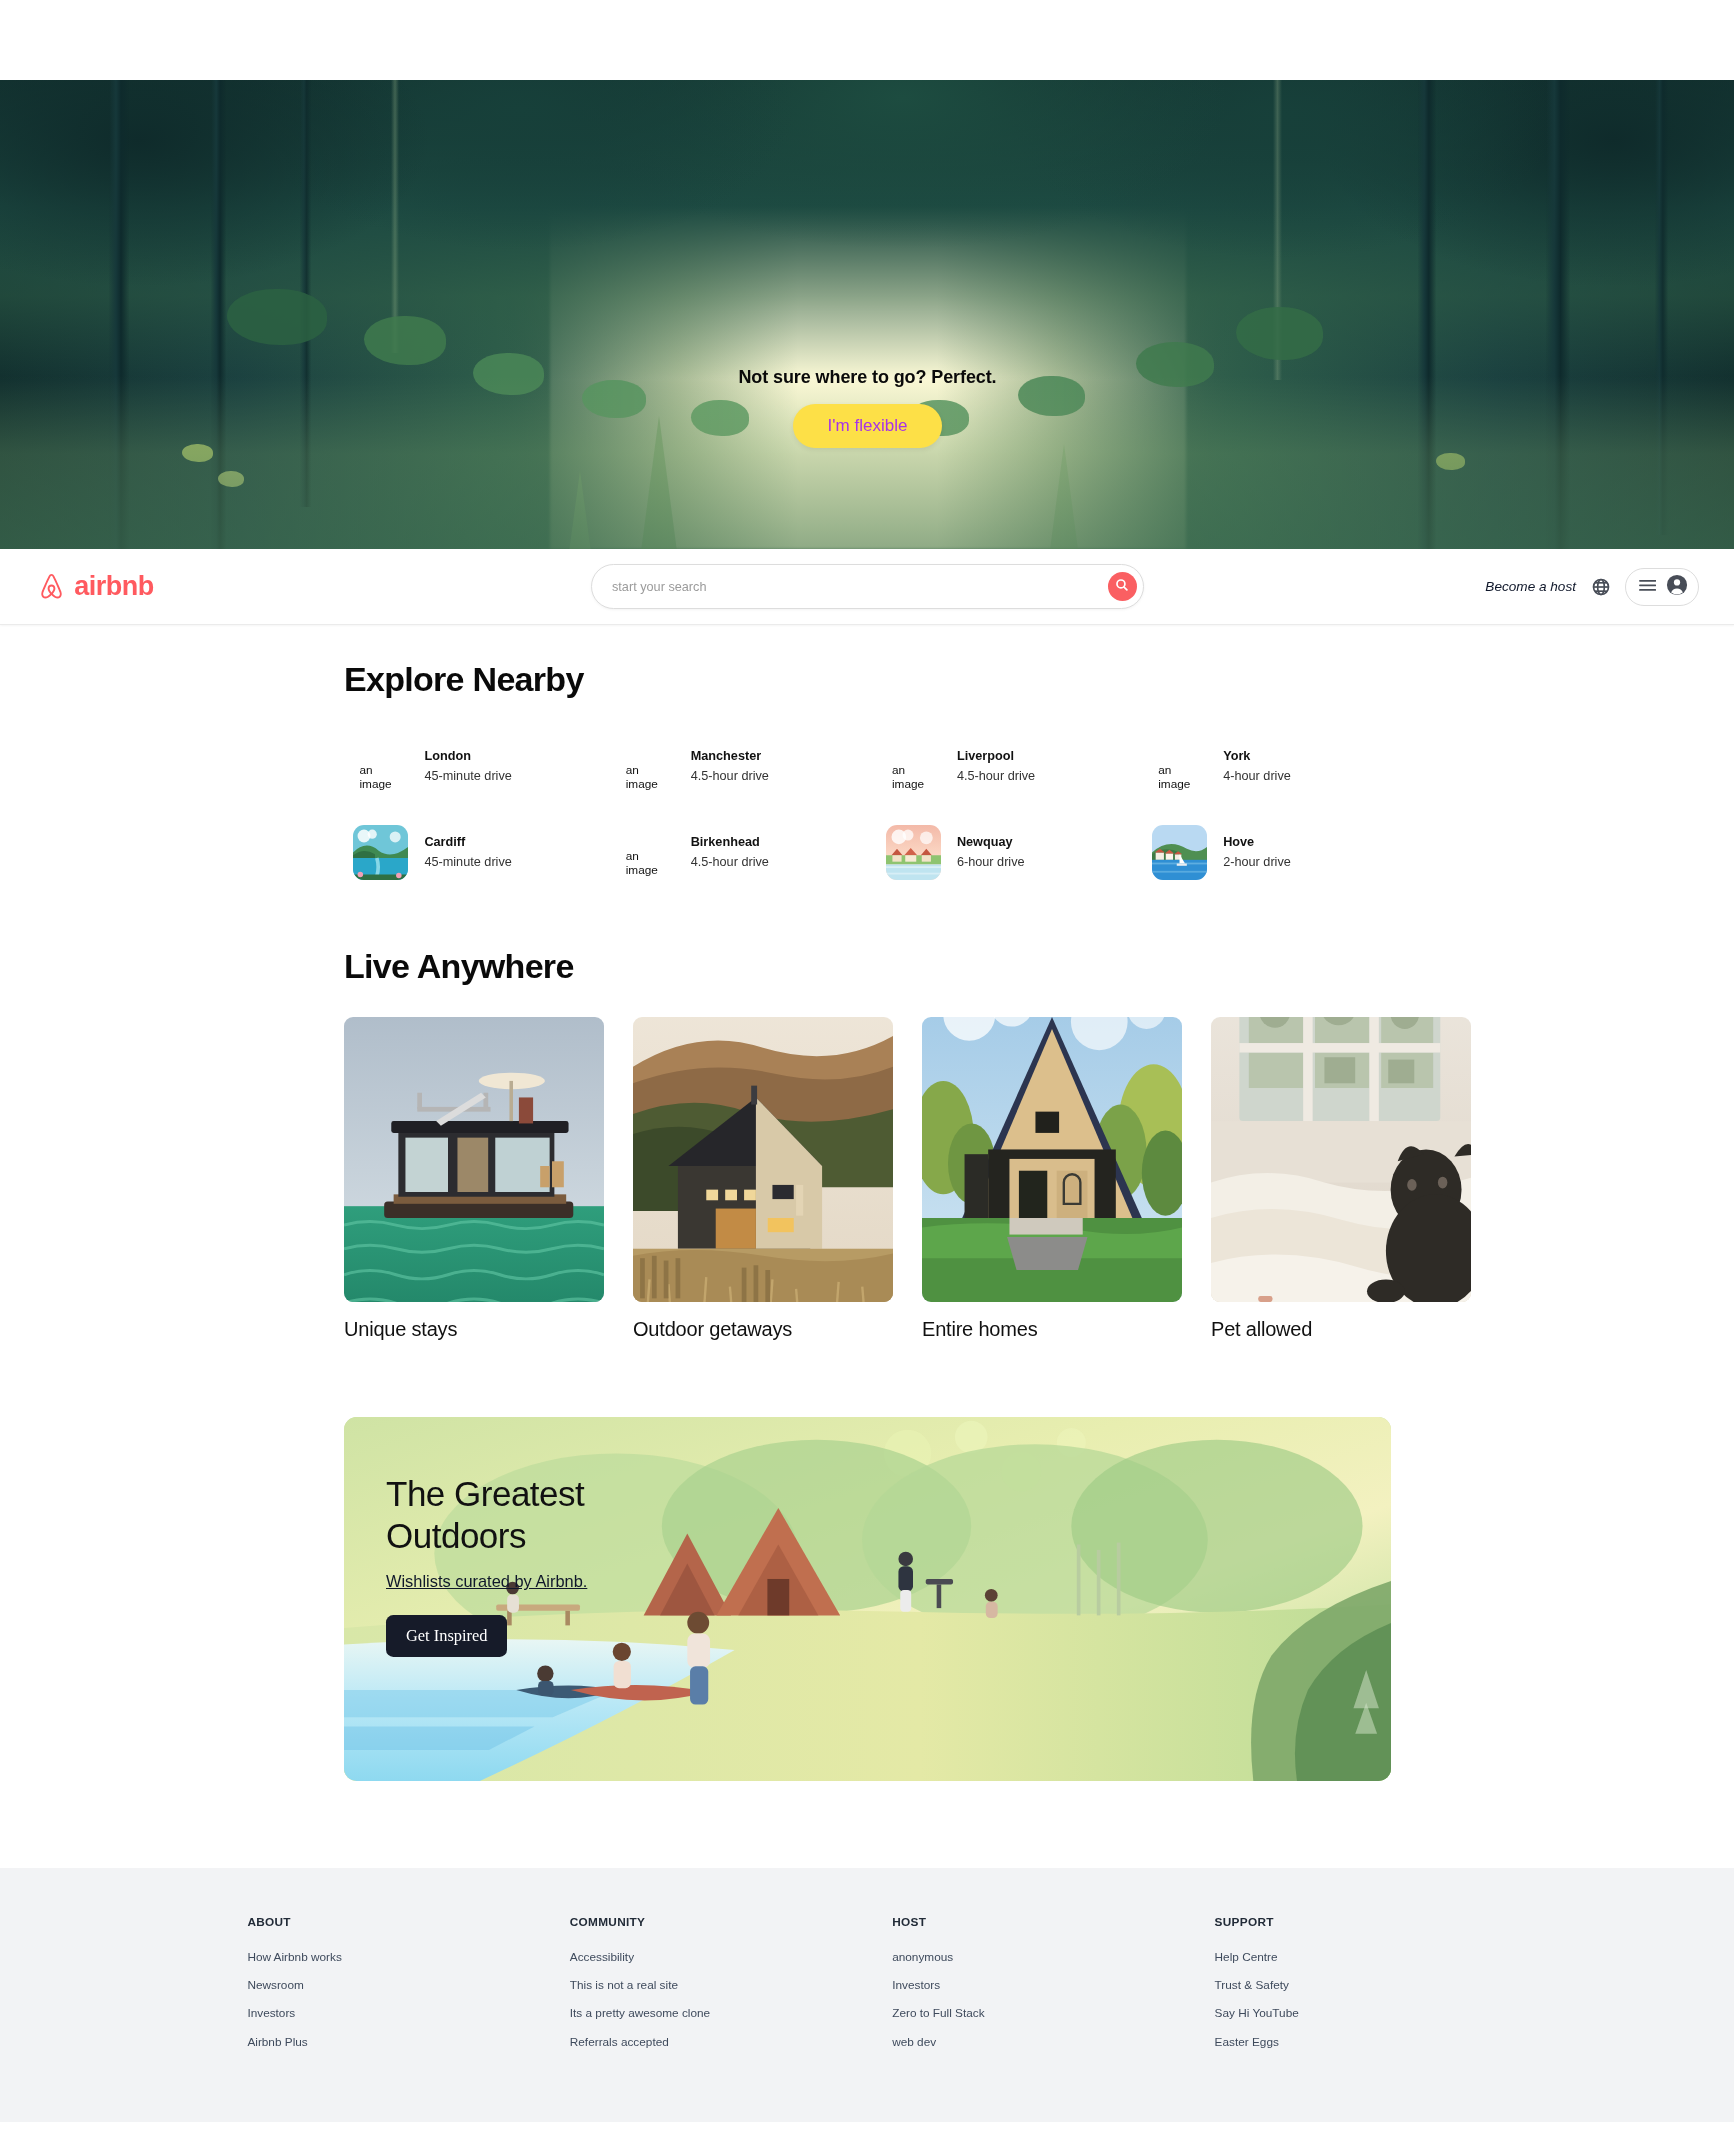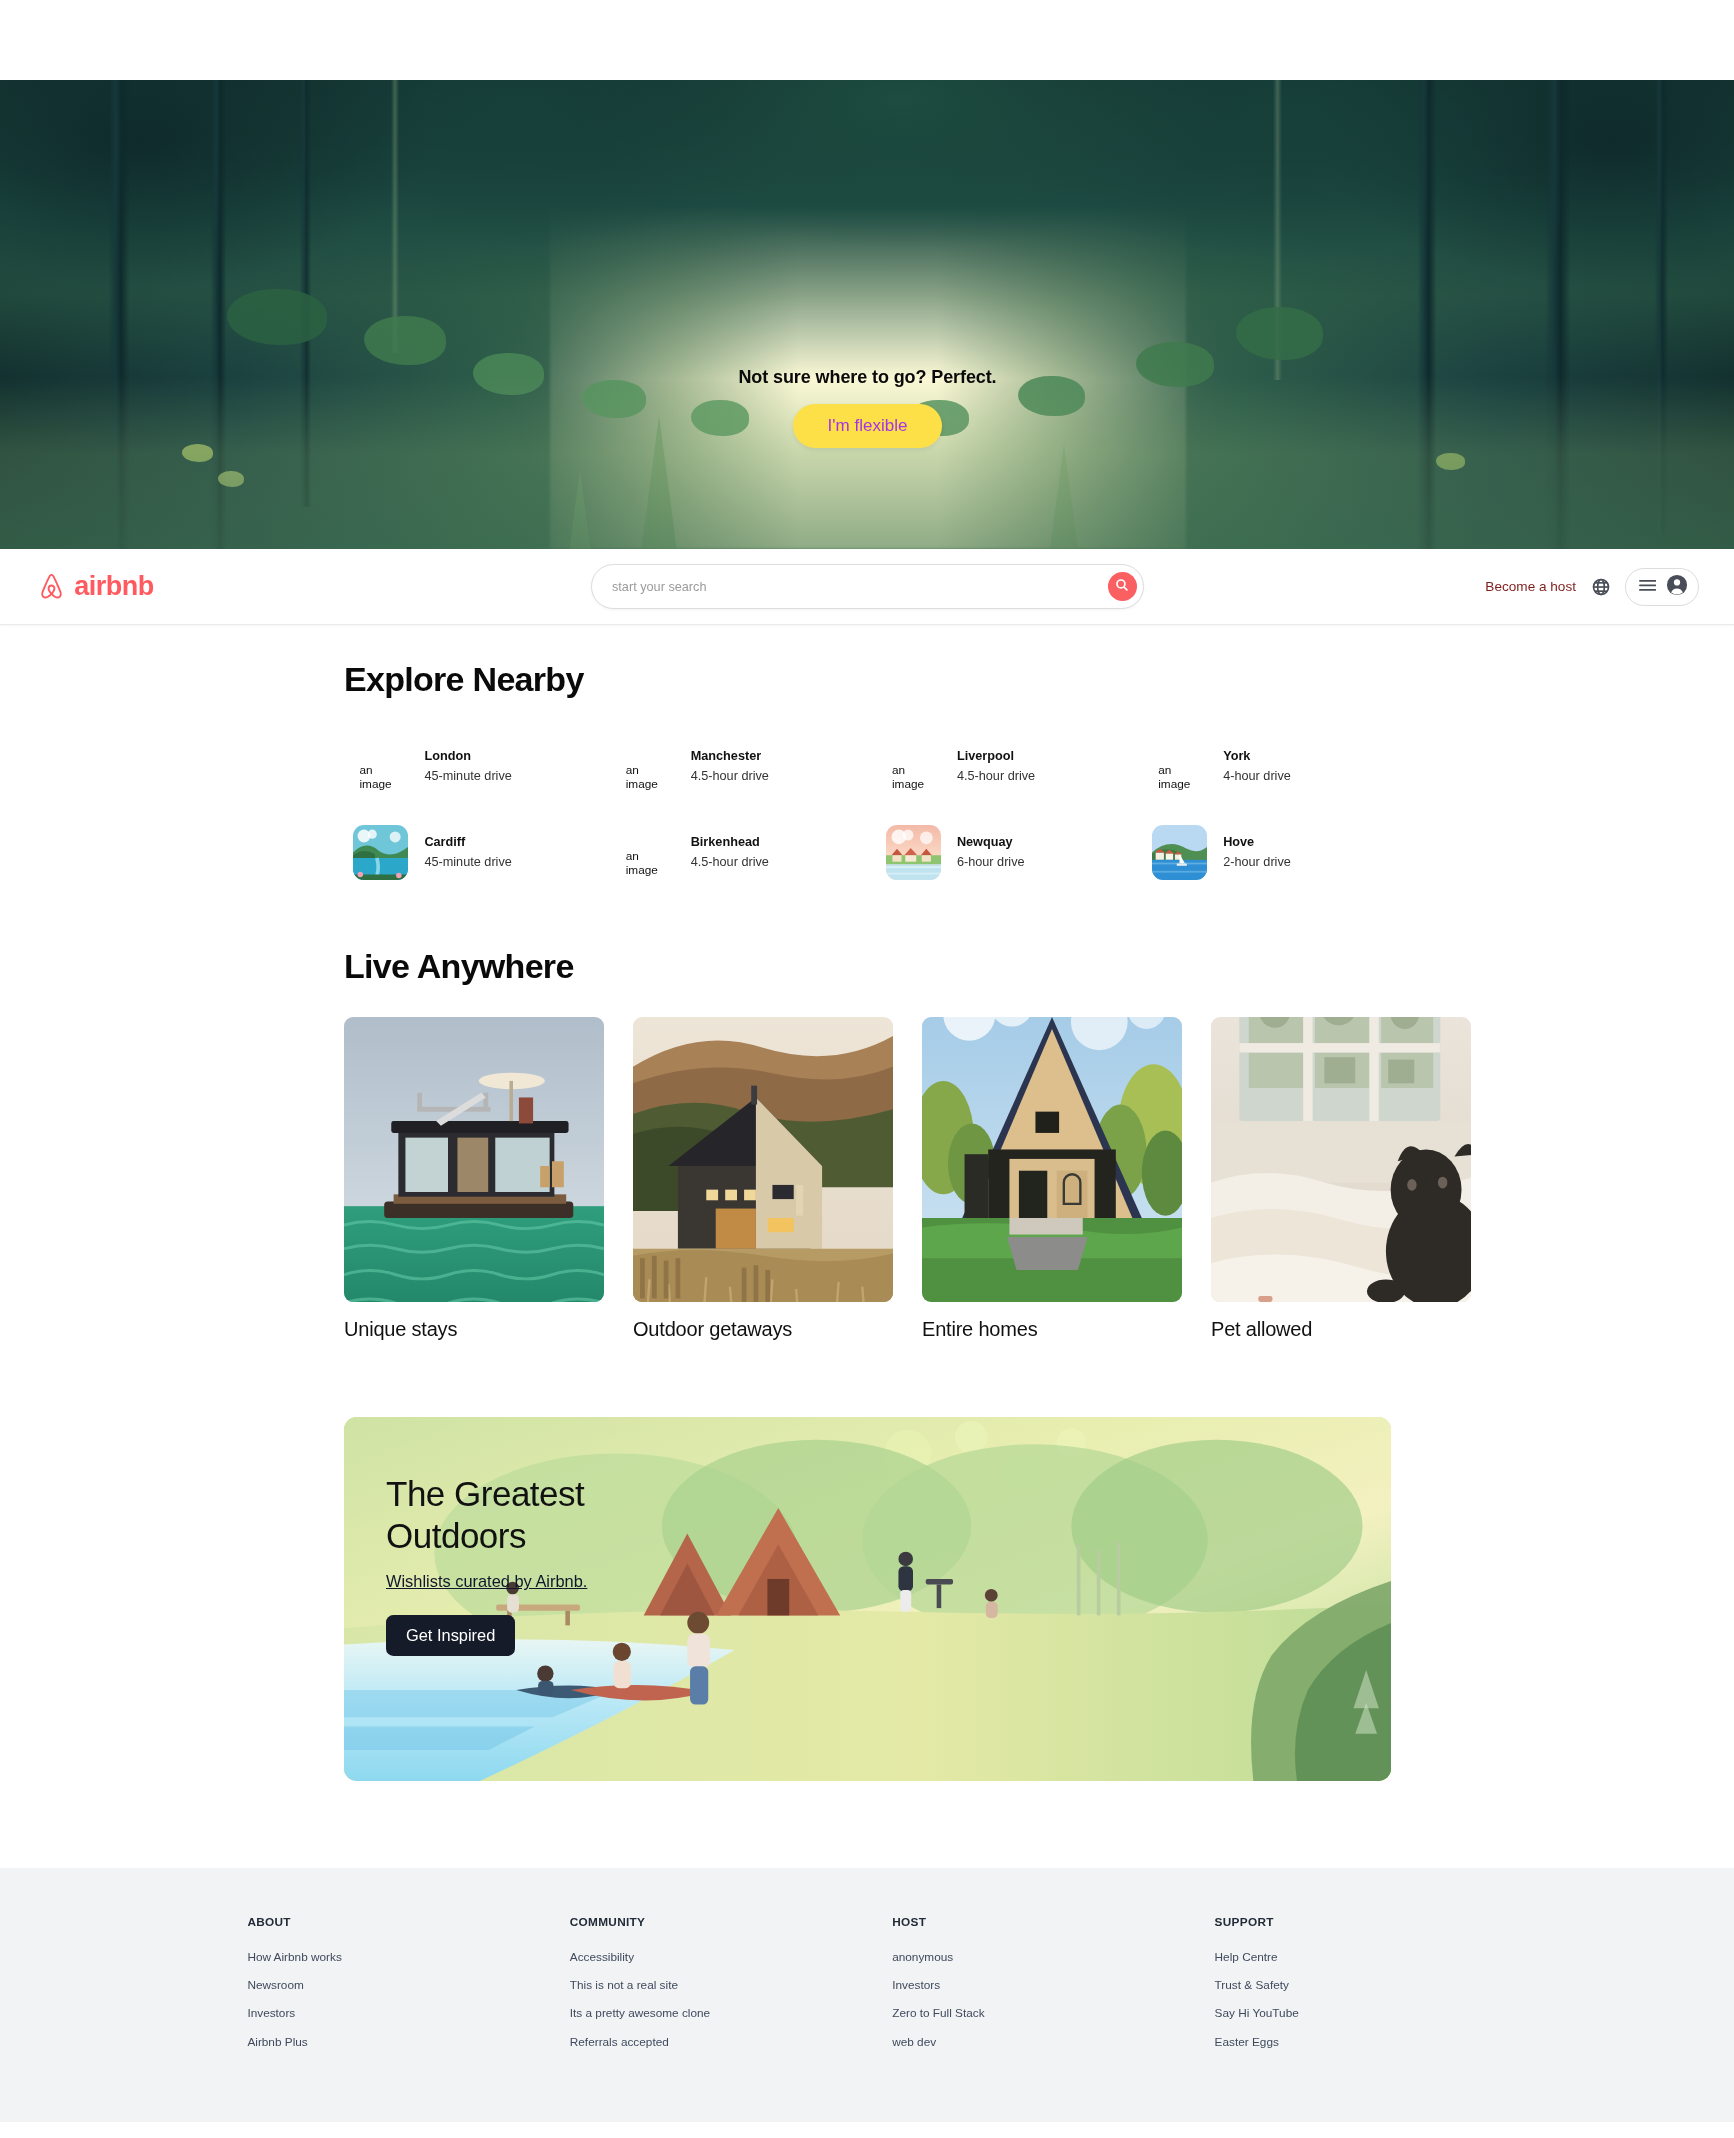--- a/index.html
+++ b/index.html
@@ -161,21 +161,21 @@
     background: #fa5f62;
     border: none;
     display: flex; align-items: center; justify-content: center;
     cursor: pointer;
   }
 
   .header-right {
     flex: 1 1 0; min-width: 0;
     display: flex; align-items: center; justify-content: flex-end; gap: 14.5px;
   }
-  .become-host { font-size: 13.6px; color: #7f1d1d; cursor: pointer; white-space: nowrap; }
+  .become-host { font-size: 13.6px; color: #0f172a; cursor: pointer; white-space: nowrap; font-style: italic; }
   .globe-btn { width: 20px; height: 20px; cursor: pointer; display: flex; }
   .account-pill {
     display: flex; align-items: center; gap: 10px;
     border: 0.9px solid #dddddd;
     border-radius: 22px;
     padding: 5.5px 10px 5.5px 12.7px;
     cursor: pointer;
     background: #fff;
   }
 
@@ -276,21 +276,21 @@
   .promo-btn {
     display: inline-block;
     margin-top: 23.6px;
     background: #161b29;
     color: #ffffff;
     font-size: 16.4px;
     border: none;
     border-radius: 7.3px;
     padding: 11px 20px;
     cursor: pointer;
-    font-family: Liberation Sans, sans-serif;
+    font-family: Liberation Serif, serif;
   }
 
   
   .footer {
     background: #f2f3f5;
     padding: 47px 0 65px;
     margin-top: 51px;
   }
   .footer-grid {
     width: 1273px;

